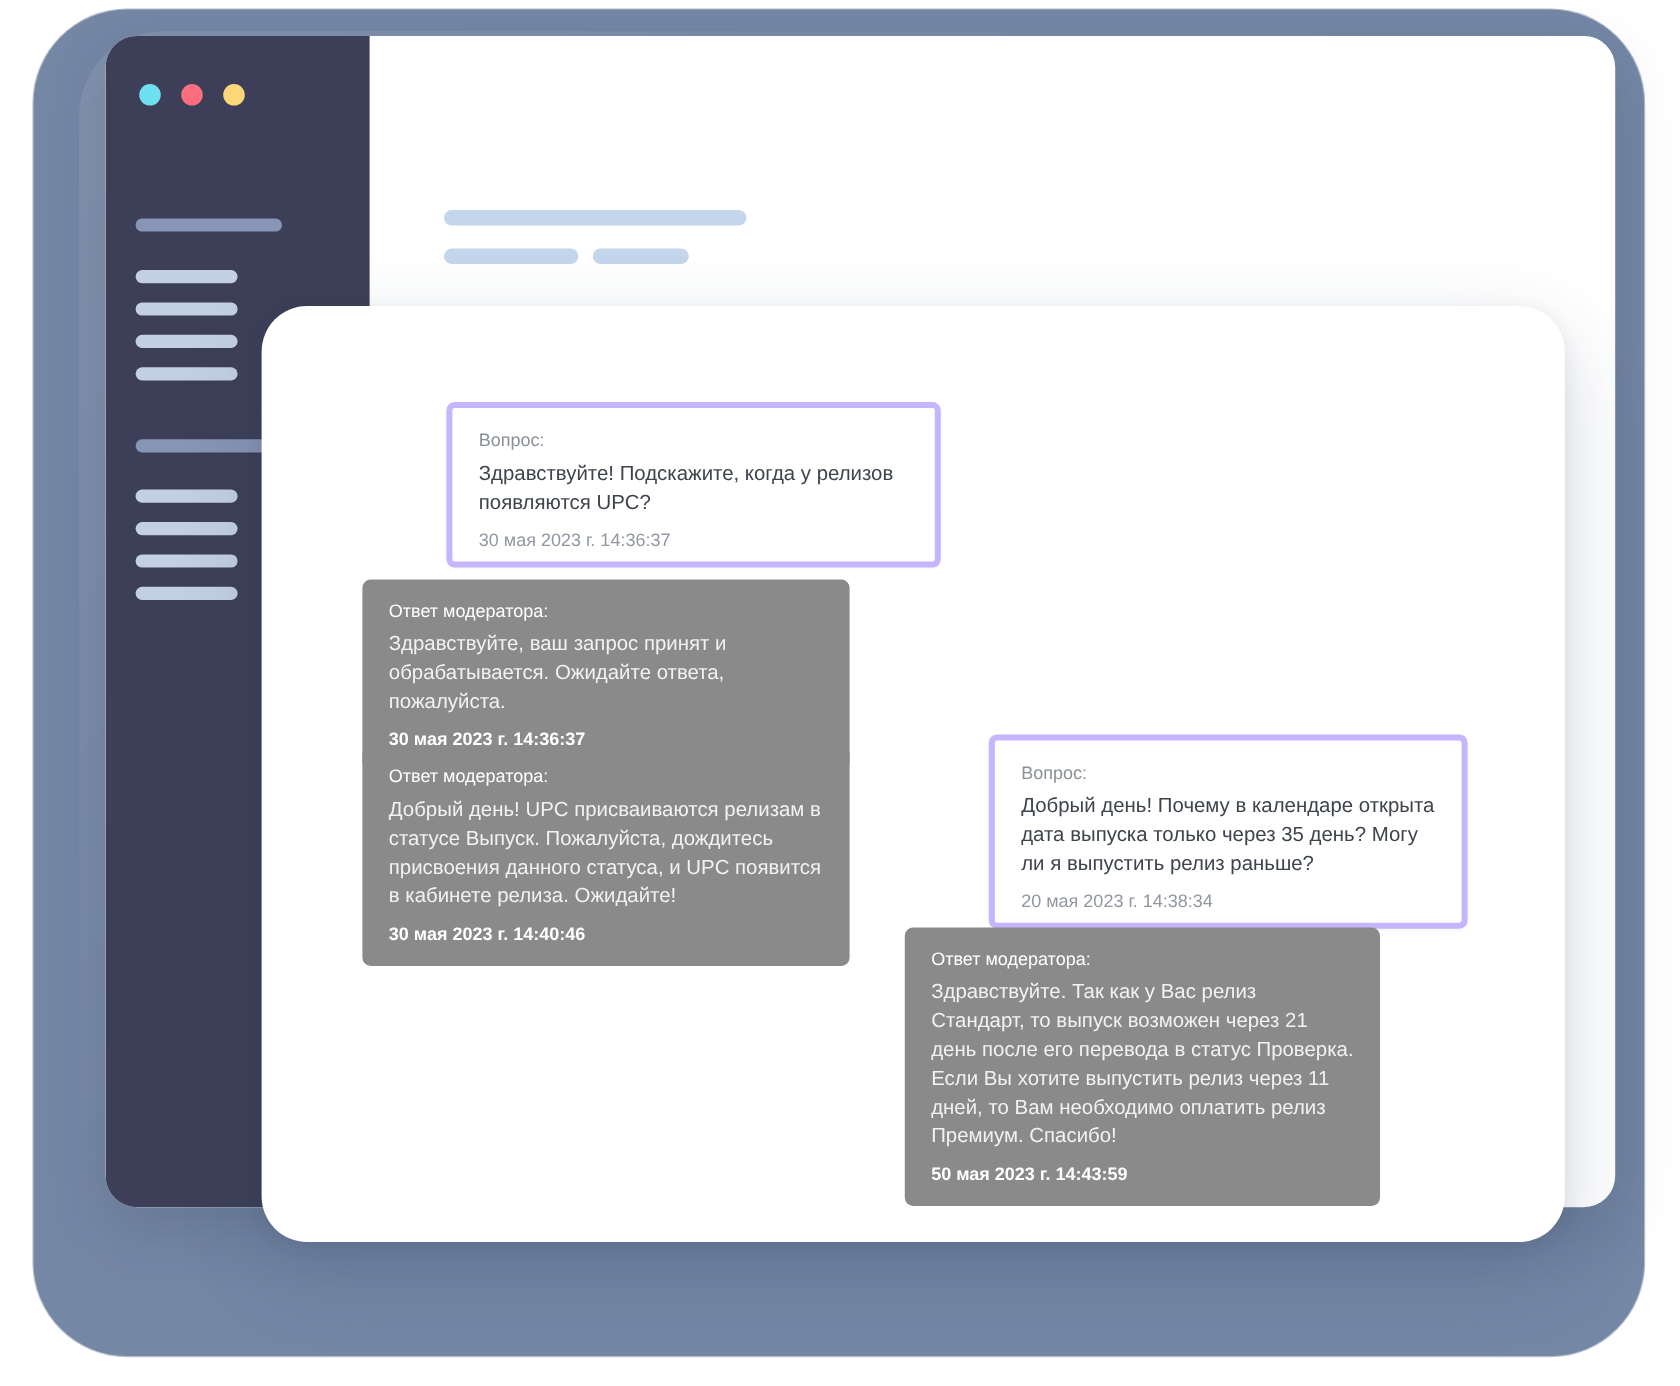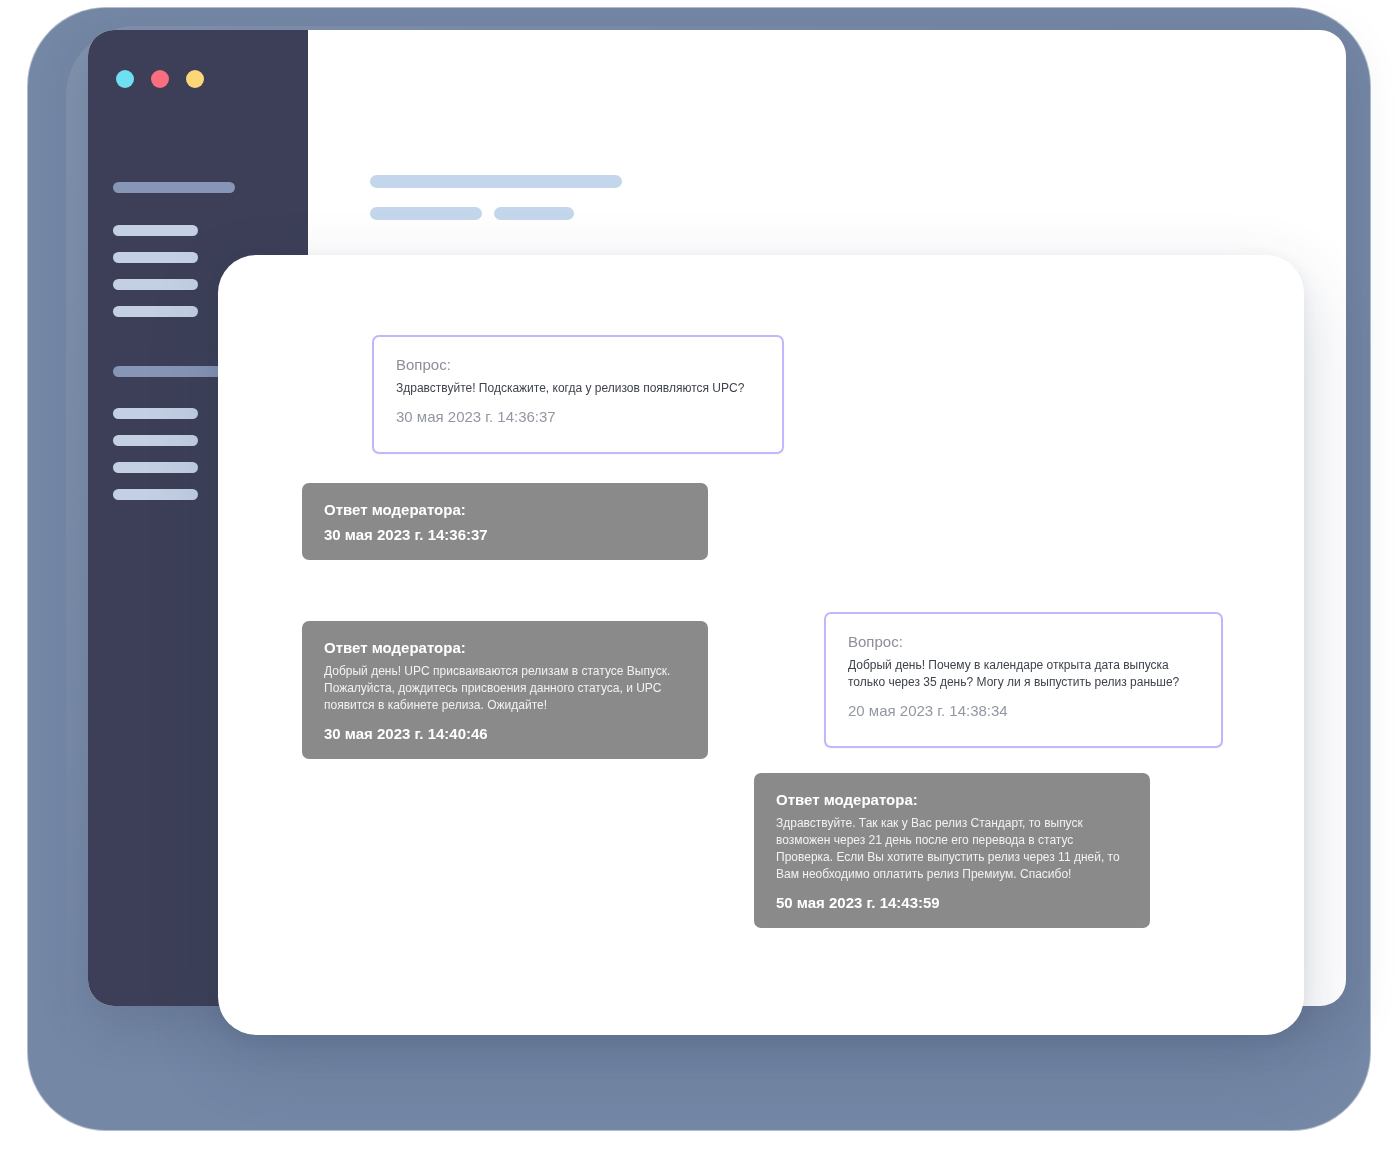--- a/index.html
+++ b/index.html
@@ -124,47 +124,47 @@
     height: 100%;
   }
 
   .bubble {
     position: absolute;
     box-sizing: border-box;
   }
 
   .bubble.question {
     background: #ffffff;
-    border: 2px solid #c4b5fd;
+    border: 5px solid #c4b5fd;
     border-radius: 7px;
-    padding: 18px 22px 26px 22px;
+    padding: 18px 22px 8px 22px;
     box-shadow: 0 1px 2px rgba(30,40,60,0.04);
   }
   .bubble.answer {
     background: #8a8a8a;
     border-radius: 7px;
     padding: 17px 22px 16px 22px;
   }
 
   .bubble-label {
     font-size: 15px;
     line-height: 1.3;
     margin-bottom: 5px;
   }
   .question .bubble-label {
     color: #8b8f98;
     font-weight: 400;
   }
   .answer .bubble-label {
     color: #ffffff;
-    font-weight: 700;
+    font-weight: 400;
   }
 
   .bubble-text {
-    font-size: 12px;
+    font-size: 17px;
     line-height: 1.42;
     margin-bottom: 10px;
   }
   .question .bubble-text { color: #3e434c; }
   .answer   .bubble-text { color: #f2f2f2; }
 
   .bubble-time {
     font-size: 15px;
     line-height: 1.3;
   }
@@ -212,20 +212,21 @@
     <div class="thread">
 
       <div class="bubble question" style="left:154px; top:80px; width:412px;">
         <div class="bubble-label">Вопрос:</div>
         <div class="bubble-text">Здравствуйте! Подскажите, когда у релизов появляются UPC?</div>
         <div class="bubble-time">30 мая 2023 г. 14:36:37</div>
       </div>
 
       <div class="bubble answer" style="left:84px; top:228px; width:406px;">
         <div class="bubble-label">Ответ модератора:</div>
+        <div class="bubble-text">Здравствуйте, ваш запрос принят и обрабатывается. Ожидайте ответа, пожалуйста.</div>
         <div class="bubble-time">30 мая 2023 г. 14:36:37</div>
       </div>
 
       <div class="bubble answer" style="left:84px; top:366px; width:406px;">
         <div class="bubble-label">Ответ модератора:</div>
         <div class="bubble-text">Добрый день! UPC присваиваются релизам в статусе Выпуск. Пожалуйста, дождитесь присвоения данного статуса, и UPC появится в кабинете релиза. Ожидайте!</div>
         <div class="bubble-time">30 мая 2023 г. 14:40:46</div>
       </div>
 
       <div class="bubble question" style="left:606px; top:357px; width:399px;">

